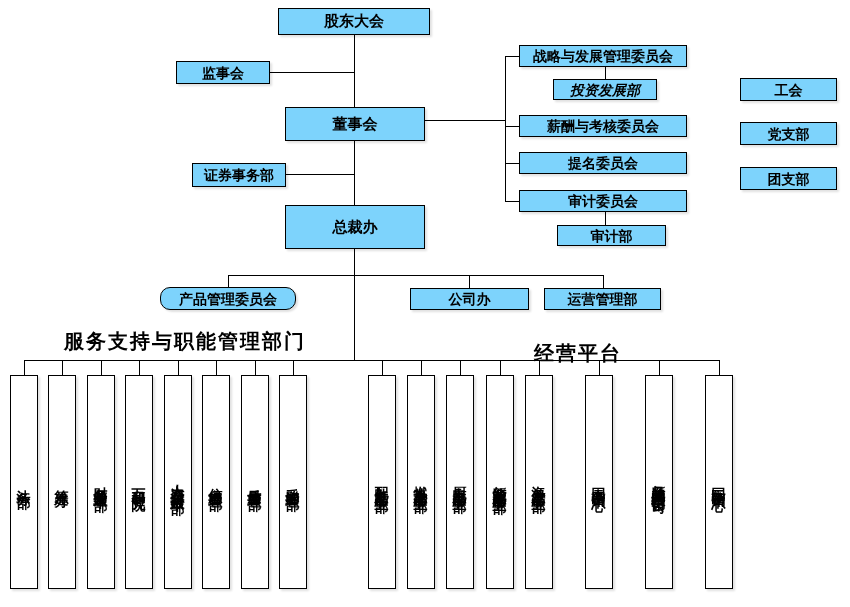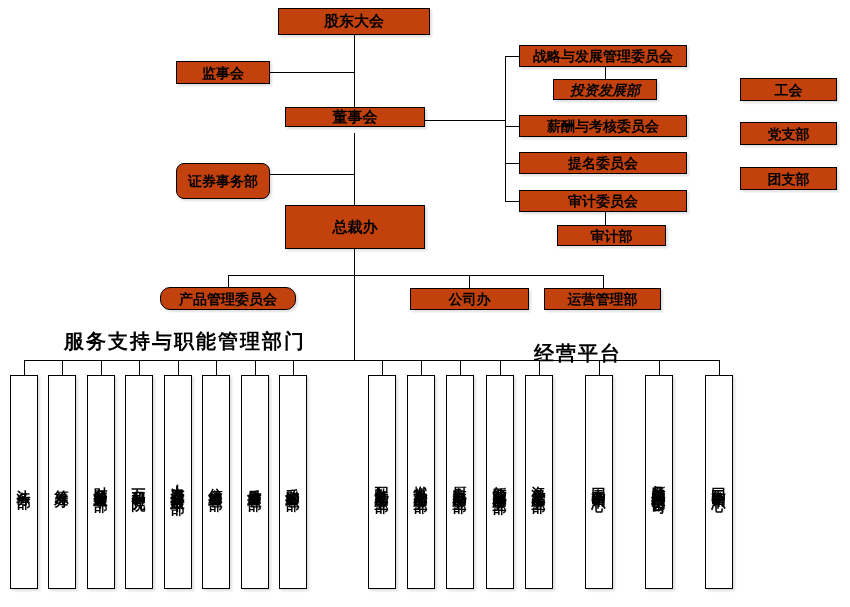--- a/index.html
+++ b/index.html
@@ -12,21 +12,21 @@
     color: #000000;
     overflow: hidden;
   }
   .lines {
     position: absolute;
     left: 0; top: 0;
     width: 850px; height: 607px;
   }
   .box {
     position: absolute;
-    background: #c2410c;
+    background: #7dd3fc;
     border: 1px solid #000000;
     box-shadow: 2px 2px 2px rgba(0,0,0,0.12);
     display: flex;
     align-items: center;
     justify-content: center;
     font-weight: bold;
     font-size: 14px;
     line-height: 1;
     white-space: nowrap;
     box-sizing: border-box;
@@ -103,22 +103,22 @@
       <line x1="500" y1="360" x2="500" y2="375"></line>
       <line x1="539" y1="360" x2="539" y2="375"></line>
       <line x1="599" y1="360" x2="599" y2="375"></line>
       <line x1="659" y1="360" x2="659" y2="375"></line>
       <line x1="719" y1="360" x2="719" y2="375"></line>
     </g>
   </svg>
 
   <div class="box" style="left:278px; top:8px;  width:152px; height:27px; font-size:15px;">股东大会</div>
   <div class="box" style="left:176px; top:61px; width:94px;  height:23px;">监事会</div>
-  <div class="box" style="left:285px; top:107px; width:140px; height:20px; font-size:15px;">董事会</div>
-  <div class="box" style="left:176px; top:163px; width:94px; height:36px;border-radius:8px;">证券事务部</div>
+  <div class="box" style="left:285px; top:107px; width:140px; height:34px; font-size:15px;">董事会</div>
+  <div class="box" style="left:192px; top:163px; width:94px; height:24px;">证券事务部</div>
   <div class="box" style="left:285px; top:205px; width:140px; height:44px; font-size:15px;">总裁办</div>
 
   <div class="box" style="left:519px; top:45px;  width:168px; height:22px;">战略与发展管理委员会</div>
   <div class="box" style="left:553px; top:79px;  width:104px; height:21px;font-style:italic;">投资发展部</div>
   <div class="box" style="left:519px; top:115px; width:168px; height:22px;">薪酬与考核委员会</div>
   <div class="box" style="left:519px; top:152px; width:168px; height:22px;">提名委员会</div>
   <div class="box" style="left:519px; top:190px; width:168px; height:22px;">审计委员会</div>
   <div class="box" style="left:557px; top:225px; width:109px;  height:21px;">审计部</div>
 
   <div class="box" style="left:740px; top:78px;  width:97px; height:23px;">工会</div>

